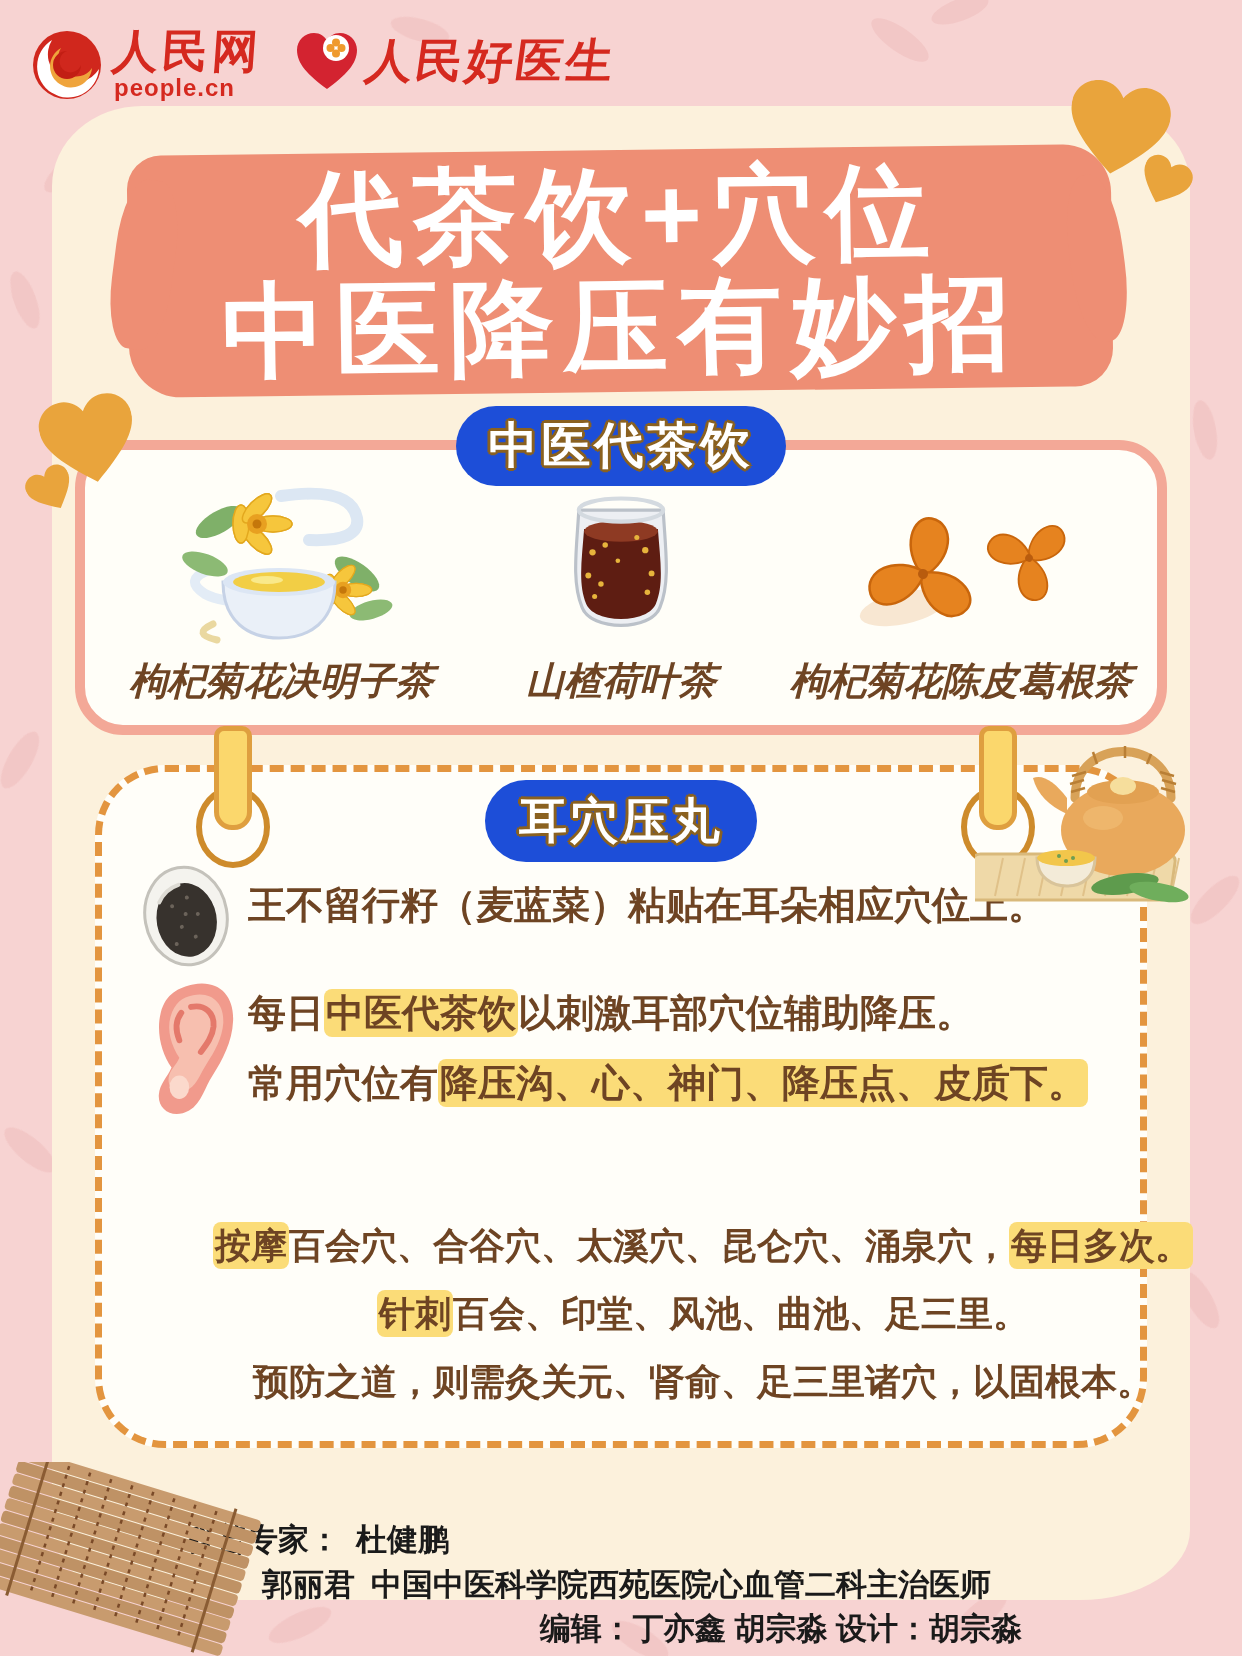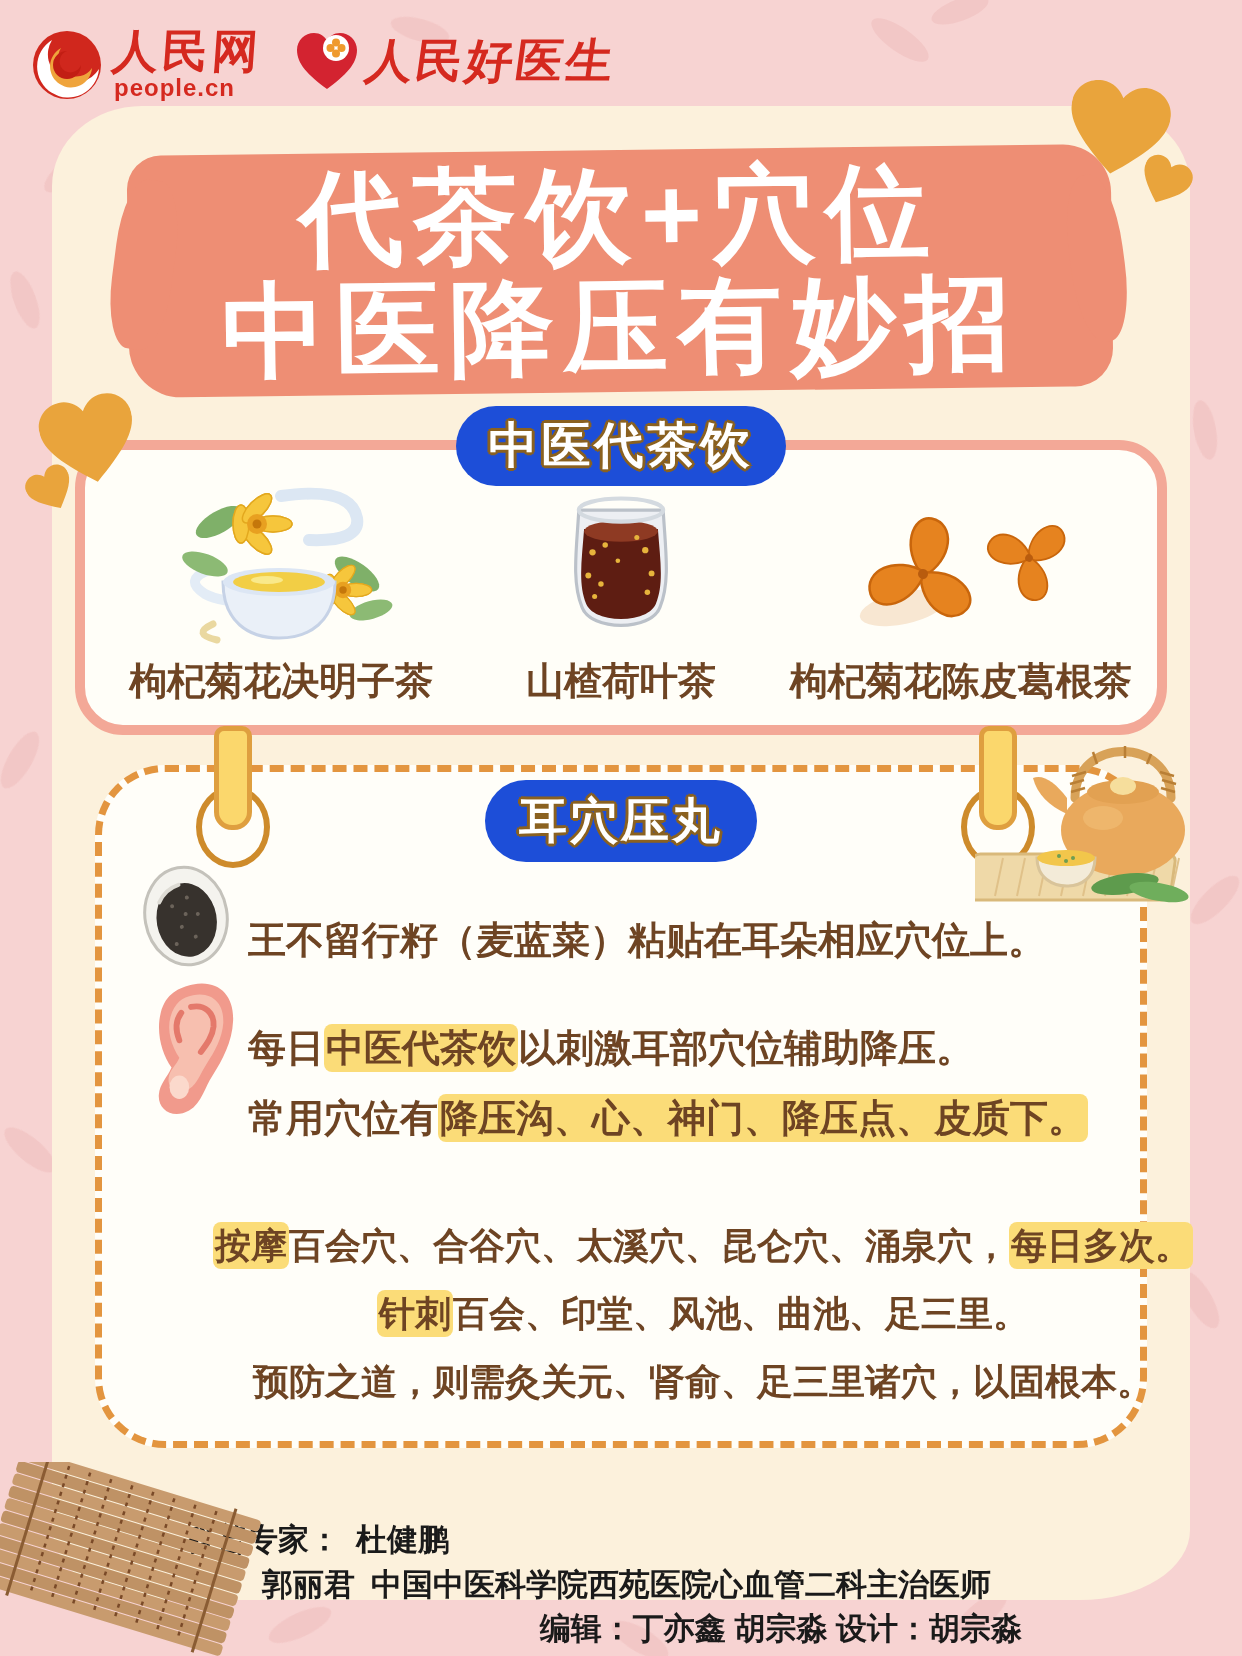--- a/index.html
+++ b/index.html
@@ -40,30 +40,30 @@
   .badge-ear{left:485px;top:780px;width:272px;height:82px;font-size:48px;letter-spacing:3px;}
   .badge-massage{left:381px;top:1122px;width:480px;height:86px;font-size:50px;letter-spacing:1px;}
 
   
   .tea-card{position:absolute;left:75px;top:440px;width:1092px;height:295px;background:#FFFEF8;
             border:10px solid #F3A897;border-radius:48px;box-sizing:border-box;z-index:2;}
   .tea-items{position:absolute;left:90px;top:478px;width:1062px;display:flex;z-index:3;}
   .tea-item{display:flex;flex-direction:column;align-items:center;justify-content:flex-end;}
   .tea-item.c1{width:36%;}.tea-item.c2{width:28%;}.tea-item.c3{width:36%;}
   .tea-icon{height:168px;display:flex;align-items:flex-end;justify-content:center;}
-  .tea-label{font-size:38px;font-weight:800;color:#6E4423;margin-top:10px;white-space:nowrap;}
+  .tea-label{font-size:38px;font-weight:800;color:#6E4423;margin-top:10px;white-space:nowrap;font-style:italic;}
 
   
   .ring{position:absolute;width:74px;height:82px;border:6px solid #CE8B2B;border-radius:50%;background:transparent;z-index:4;box-sizing:border-box;}
   .strap{position:absolute;width:38px;height:104px;background:#FBD76C;border:5px solid #DF9F3F;border-radius:10px 10px 18px 18px;z-index:5;box-sizing:border-box;}
 
   
   .acu-card{position:absolute;left:95px;top:765px;width:1052px;height:683px;background:#FFFEF9;
             border:7px dashed #E3953F;border-radius:70px;box-sizing:border-box;z-index:2;}
-  .acu-text{position:absolute;color:#6E4423;font-weight:800;font-size:38px;white-space:nowrap;z-index:4;margin-top:35px;}
+  .acu-text{position:absolute;color:#6E4423;font-weight:800;font-size:38px;white-space:nowrap;z-index:4;}
   .hl{background:#FBDC78;border-radius:8px;padding:3px 2px;box-decoration-break:clone;}
   .m-line{position:absolute;left:95px;width:1216px;text-align:center;color:#6E4423;font-weight:800;font-size:36px;white-space:nowrap;z-index:4;}
   .icon-abs{position:absolute;z-index:4;}
 
   
   .footer-experts{position:absolute;left:185px;top:1518px;z-index:4;color:#1A1A1A;font-weight:800;font-size:31px;line-height:1.45;}
   .fe-row{display:flex;gap:16px;white-space:nowrap;}
   .fe-row.second{margin-left:77px;}
   .credits{position:absolute;left:0;top:1608px;width:1022px;text-align:right;color:#1A1A1A;font-weight:800;font-size:31px;z-index:4;white-space:nowrap;}
 

